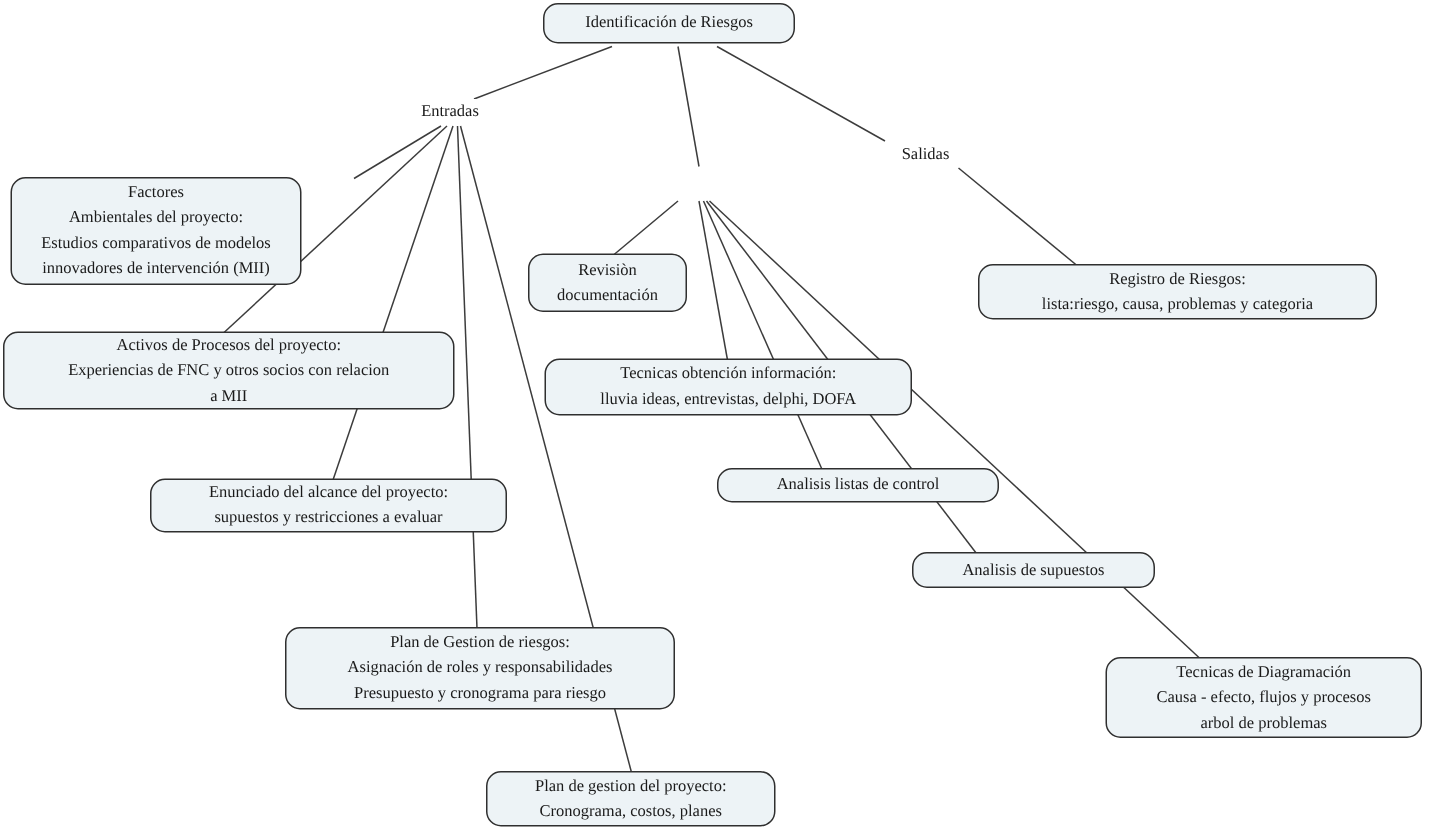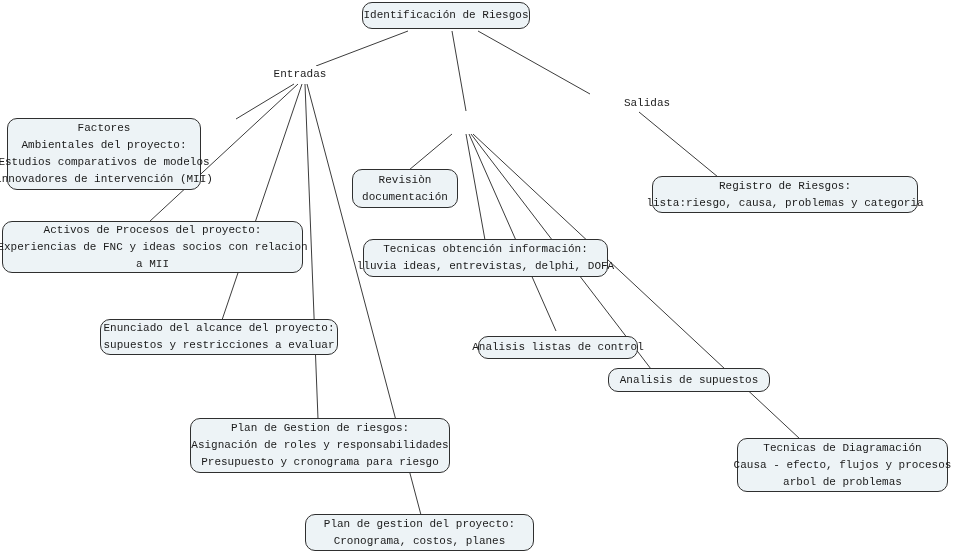--- a/index.html
+++ b/index.html
@@ -7,21 +7,21 @@
     --node-fill:#edf3f6;
     --node-border:#2f2f2f;
     --line:#3c3c3c;
     --text:#1a1a1a;
   }
   html,body{margin:0;padding:0;background:var(--background);}
   .canvas{
     position:relative;
     width:953px;height:556px;
     background:var(--background);
-    font-family:Liberation Mono, monospace;
+    font-family:Liberation Serif, serif;
     color:var(--text);
     overflow:hidden;
   }
   svg.edges{position:absolute;left:0;top:0;z-index:0;}
   svg.edges line{stroke:var(--line);stroke-width:1;}
   .node{
     position:absolute;z-index:1;
     display:flex;align-items:center;justify-content:center;
     text-align:center;
     font-size:11px;line-height:17px;
@@ -59,48 +59,48 @@
     <line x1="471" y1="134" x2="651" y2="369"></line>
     <line x1="473" y1="134" x2="800" y2="439"></line>
     <line x1="639" y1="112" x2="718" y2="177"></line>
   </svg>
 
   <div class="node box" style="left:362px;top:2px;width:168px;height:27px">Identificación de Riesgos</div>
 
   <div class="node label" style="left:270px;top:66px;width:60px;height:16px">Entradas</div>
 
 
-  <div class="node label" style="left:624px;top:95px;width:46px;height:16px">Salidas</div>
+  <div class="node label" style="left:594px;top:95px;width:46px;height:16px">Salidas</div>
 
   <div class="node box" style="left:7px;top:118px;width:194px;height:72px">Factores
 Ambientales del proyecto:
 Estudios comparativos de modelos
 innovadores de intervención (MII)</div>
 
   <div class="node box" style="left:2px;top:221px;width:301px;height:52px">Activos de Procesos del proyecto:
-Experiencias de FNC y ideas socios con relacion
+Experiencias de FNC y otros socios con relacion
 a MII</div>
 
   <div class="node box" style="left:100px;top:319px;width:238px;height:36px">Enunciado del alcance del proyecto:
 supuestos y restricciones a evaluar</div>
 
   <div class="node box" style="left:190px;top:418px;width:260px;height:55px">Plan de Gestion de riesgos:
 Asignación de roles y responsabilidades
 Presupuesto y cronograma para riesgo</div>
 
-  <div class="node box" style="left:305px;top:514px;width:229px;height:37px">Plan de gestion del proyecto:
+  <div class="node box" style="left:324px;top:514px;width:193px;height:37px">Plan de gestion del proyecto:
 Cronograma, costos, planes</div>
 
   <div class="node box" style="left:352px;top:169px;width:106px;height:39px">Revisiòn
 documentación</div>
 
   <div class="node box" style="left:363px;top:239px;width:245px;height:38px">Tecnicas obtención información:
 lluvia ideas, entrevistas, delphi, DOFA</div>
 
-  <div class="node box" style="left:478px;top:336px;width:160px;height:23px">Analisis listas de control</div>
+  <div class="node box" style="left:478px;top:312px;width:188px;height:23px">Analisis listas de control</div>
 
   <div class="node box" style="left:608px;top:368px;width:162px;height:24px">Analisis de supuestos</div>
 
   <div class="node box" style="left:737px;top:438px;width:211px;height:54px">Tecnicas de Diagramación
 Causa - efecto, flujos y procesos
 arbol de problemas</div>
 
   <div class="node box" style="left:652px;top:176px;width:266px;height:37px">Registro de Riesgos:
 lista:riesgo, causa, problemas y categoria</div>
 

